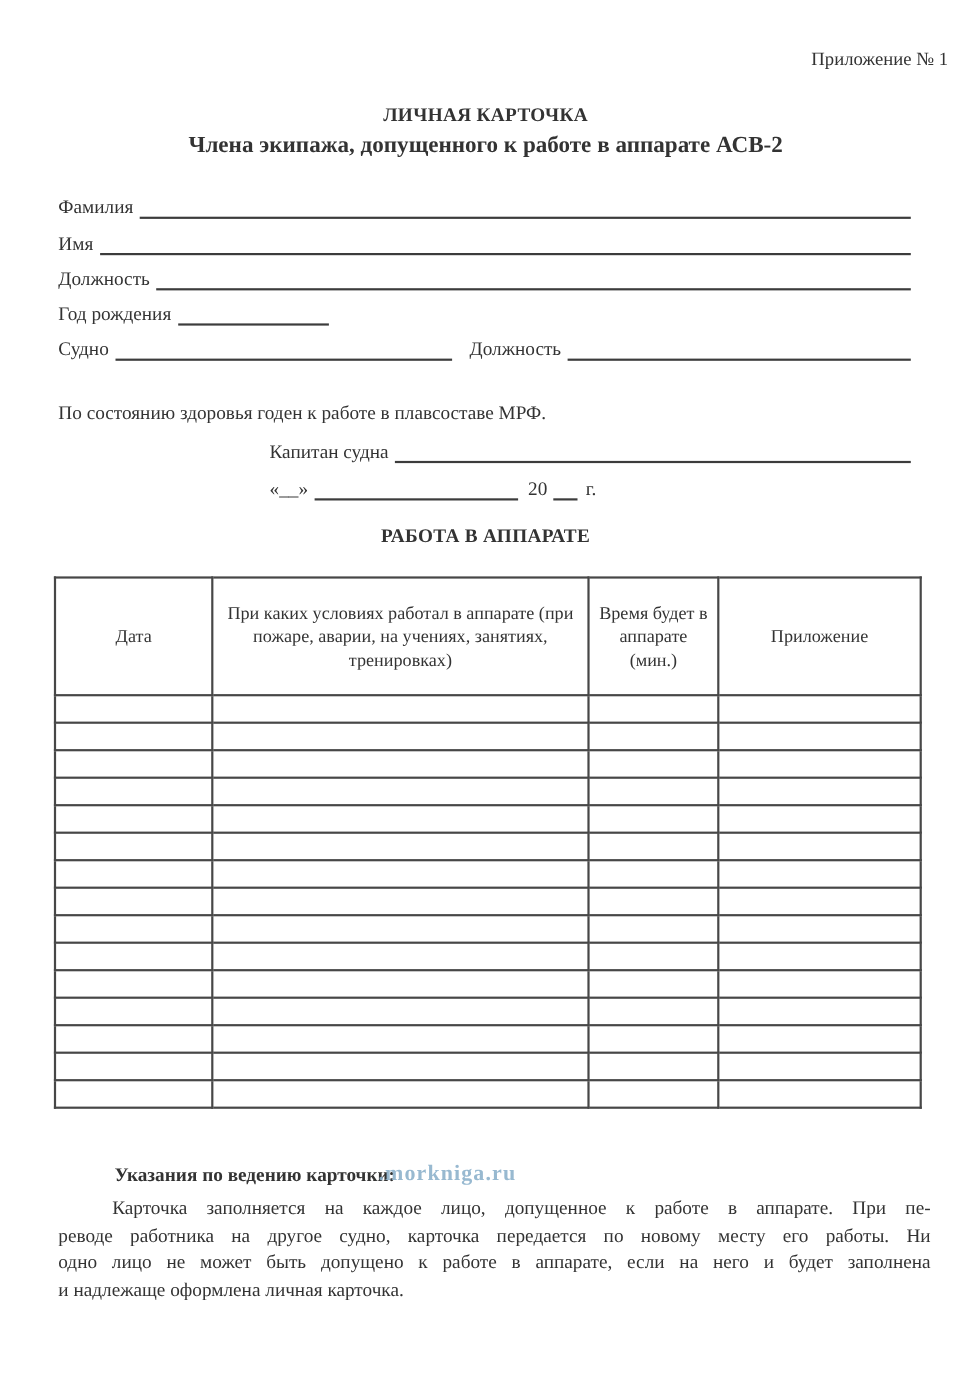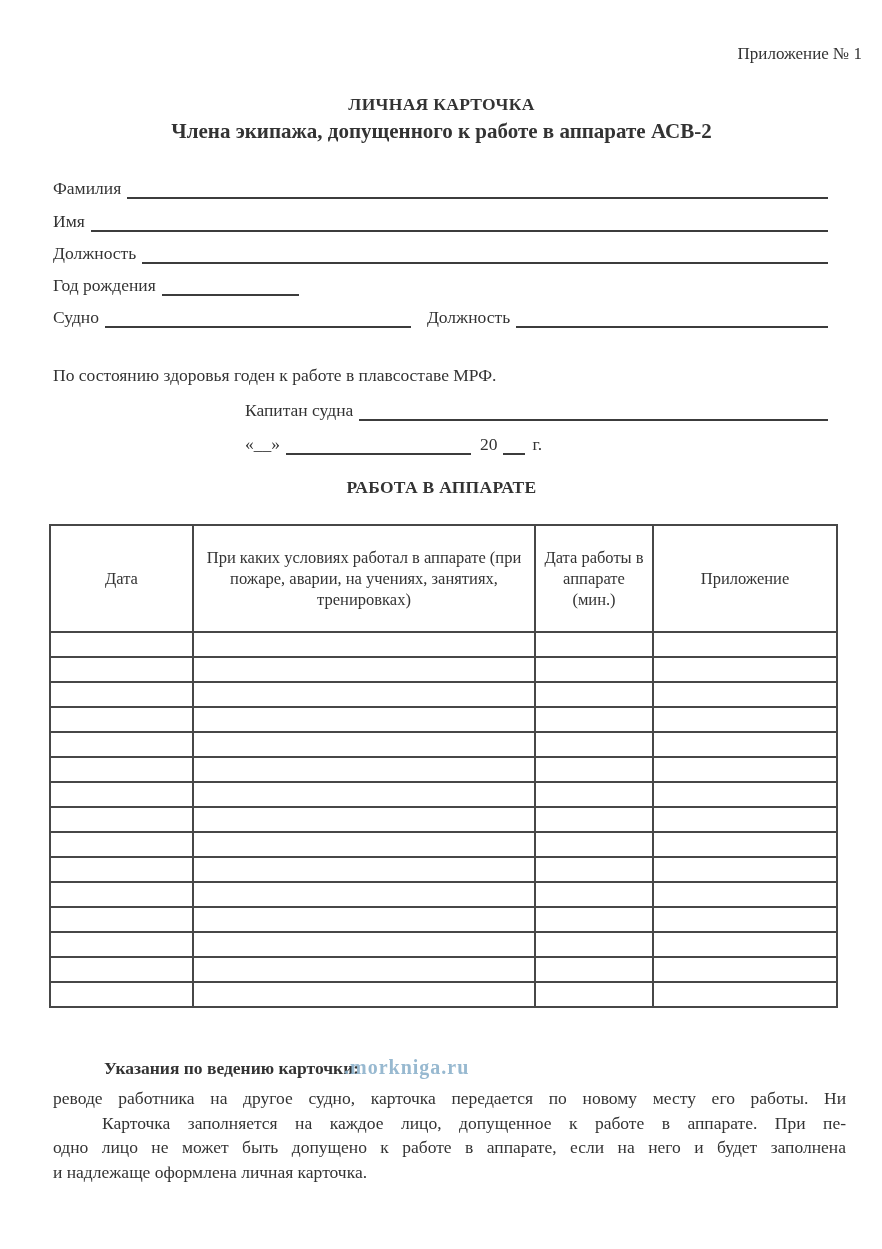--- a/index.html
+++ b/index.html
@@ -142,21 +142,21 @@
     <colgroup>
       <col style="width:143px;">
       <col style="width:342px;">
       <col style="width:118px;">
       <col style="width:184px;">
     </colgroup>
     <thead>
       <tr>
         <th>Дата</th>
         <th>При каких условиях работал в аппарате (при пожаре, аварии, на учениях, занятиях, тренировках)</th>
-        <th>Дата работы в аппарате (мин.)</th>
+        <th>Время будет в аппарате (мин.)</th>
         <th>Приложение</th>
       </tr>
     </thead>
     <tbody>
         <tr>
           <td></td>
           <td></td>
           <td></td>
           <td></td>
         </tr>
@@ -244,19 +244,19 @@
           <td></td>
           <td></td>
         </tr>
       </tbody>
   </table>
 
   <div class="instr-heading">Указания по ведению карточки:</div>
   <div class="watermark">.morkniga.ru</div>
 
   <div class="instructions">
+      <div class="para-line first">Карточка заполняется на каждое лицо, допущенное к работе в аппарате. При пе-</div>
       <div class="para-line">реводе работника на другое судно, карточка передается по новому месту его работы. Ни</div>
-      <div class="para-line first">Карточка заполняется на каждое лицо, допущенное к работе в аппарате. При пе-</div>
       <div class="para-line">одно лицо не может быть допущено к работе в аппарате, если на него и будет заполнена</div>
       <div class="para-line">и надлежаще оформлена личная карточка.</div>
     </div>
 
 </div>
 
 </body></html>

